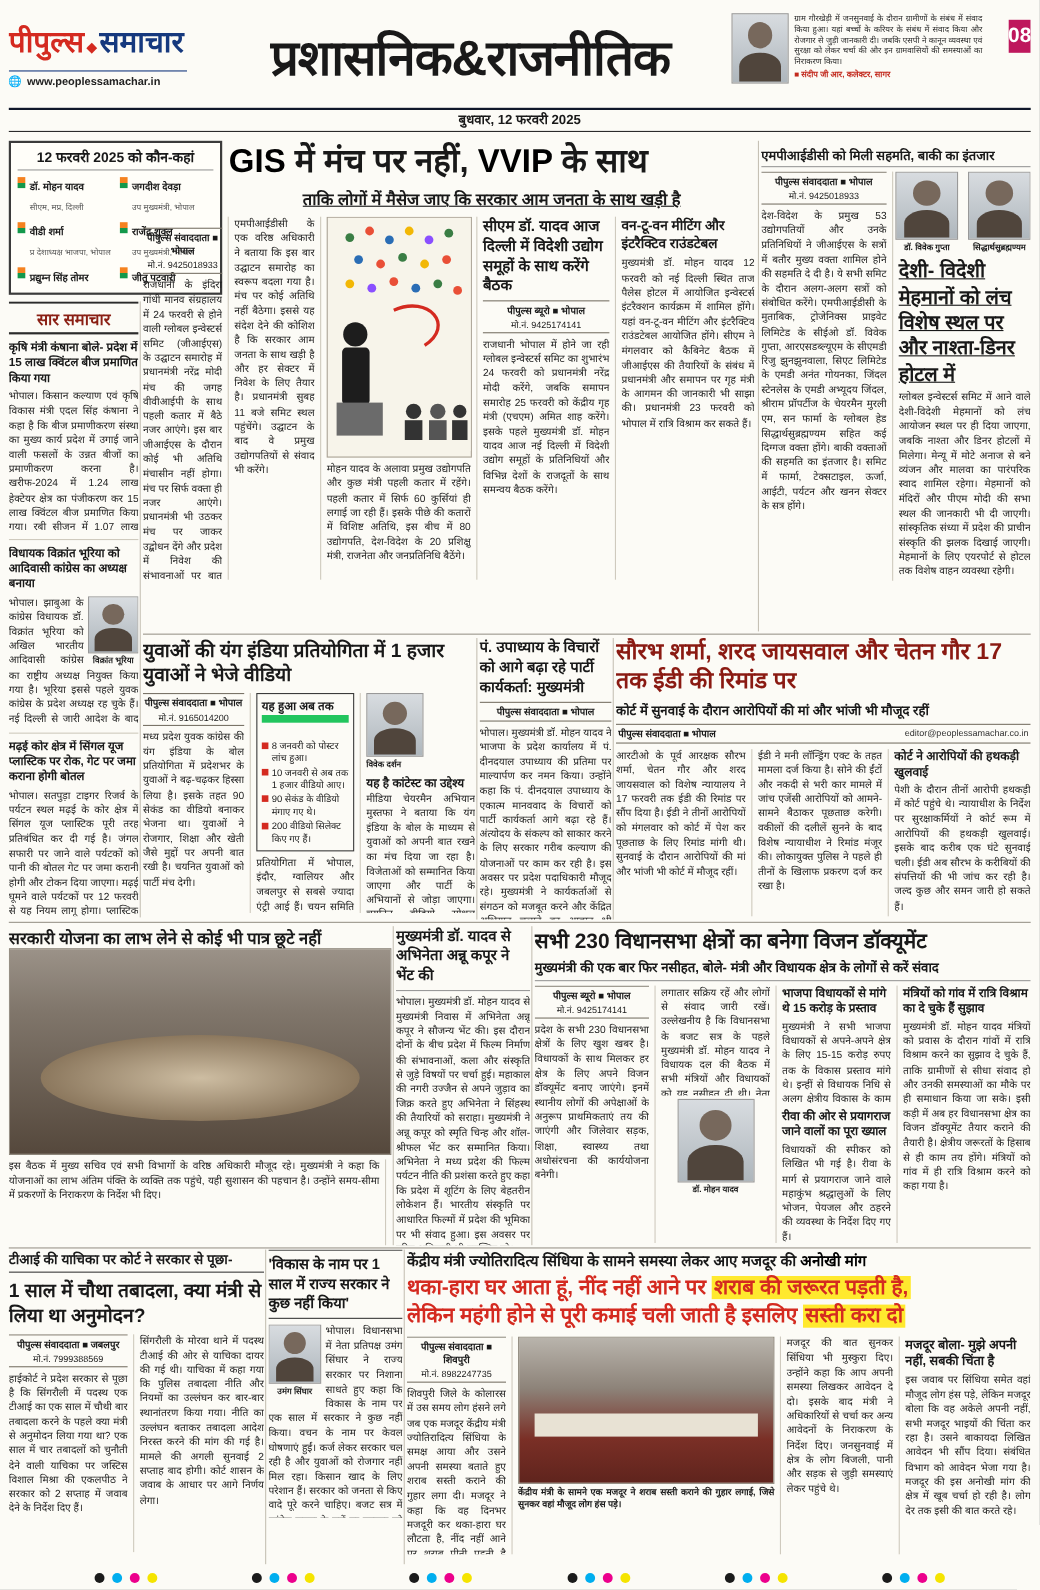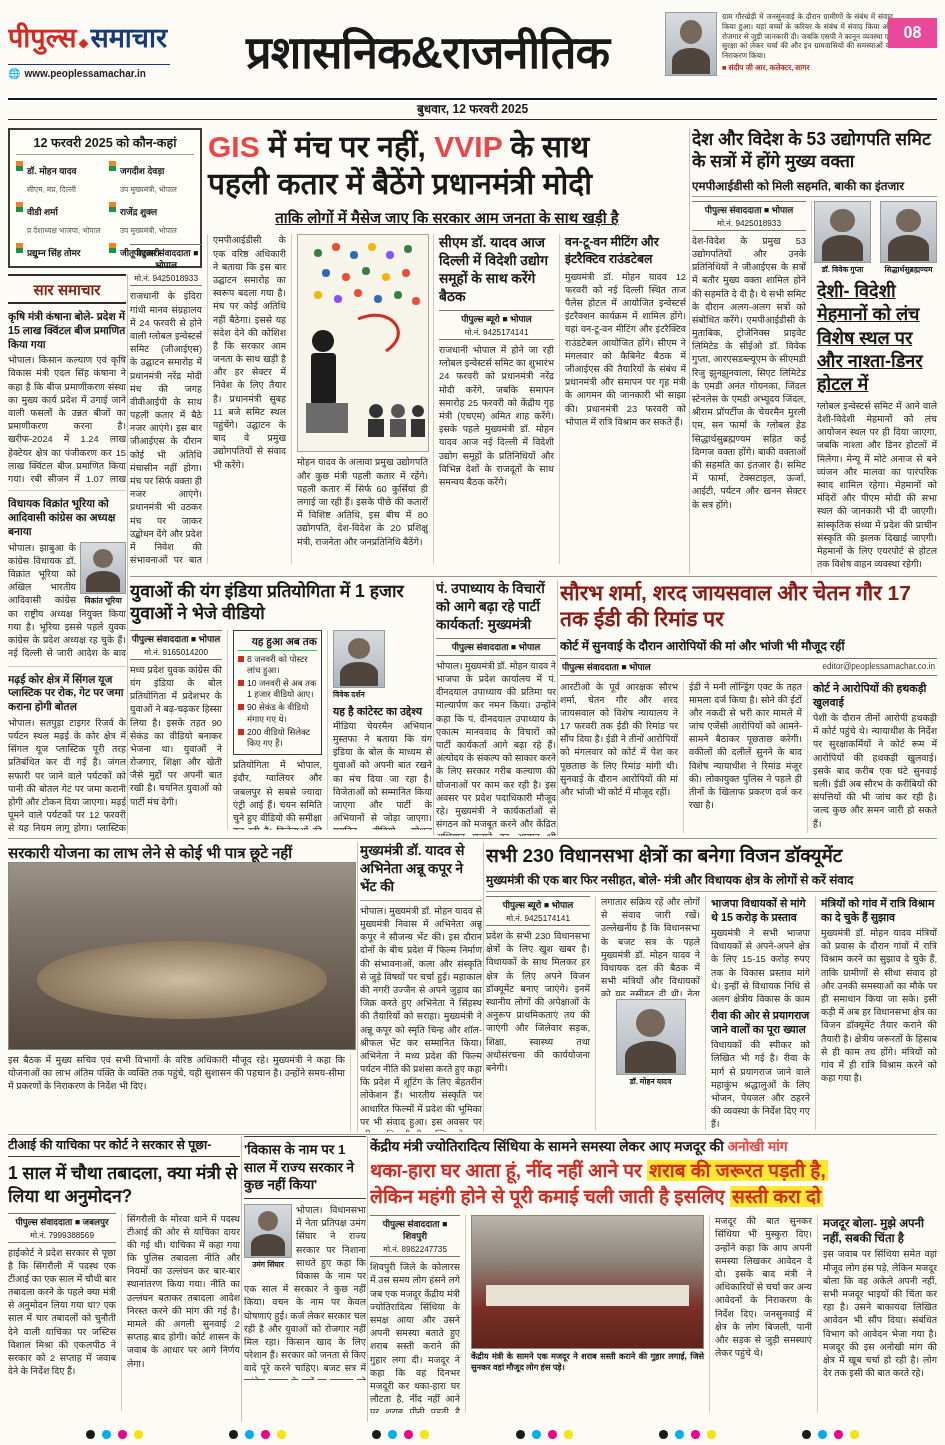--- a/index.html
+++ b/index.html
@@ -1,19 +1,19 @@
 <!DOCTYPE html>
 <html><head>
 <meta charset="utf-8">
 <style>
 *{margin:0;padding:0;box-sizing:border-box;}
 body{background:#9a9a9a;font-family:"Liberation Sans","DejaVu Sans",sans-serif;}
 #page{position:relative;width:945px;height:1445px;margin:0 auto;background:#fcfbf6;color:#191919;overflow:hidden;}
 .blk{position:absolute;overflow:hidden;}
-.red{color:#ef4444;}
+.red{color:#000000;}
 .body{font-size:9.3px;line-height:1.42;text-align:justify;color:#1e1e1e;overflow:hidden;}
 .c{border-right:1px solid #cfcabe;padding:0 5px;overflow:hidden;}
 .c:first-child{padding-left:0;}
 .c:last-child{border-right:none;padding-right:0;flex:1;}
 .byline-block{border-top:1px solid #7a7468;border-bottom:1px solid #7a7468;padding:2px 1px;margin-bottom:4px;text-align:center;}
 .byline{font-size:8.8px;font-weight:700;}
 .phone{font-size:8.2px;margin-top:1px;}
 .portrait{background:linear-gradient(#d8dce0,#aeb6bc);position:relative;overflow:hidden;border:1px solid #999;}
 .portrait::before{content:"";position:absolute;width:44%;height:38%;left:28%;top:12%;background:#77685c;border-radius:50%;}
 .portrait::after{content:"";position:absolute;width:76%;height:42%;left:12%;top:56%;background:#50453c;border-radius:48% 48% 0 0;}
@@ -28,21 +28,21 @@
 .logo-line{font-size:27px;font-weight:800;}
 .logo-p1{color:#d42a20;}
 .logo-dia{color:#d42a20;font-size:13px;margin:0 2px;}
 .logo-p2{color:#16397e;}
 .weblink{margin-top:9px;border-top:1.5px solid #16397e;padding-top:3px;font-size:10px;display:flex;gap:4px;align-items:center;width:162px;font-weight:700;color:#222;}
 .m-title{flex:1;text-align:center;font-size:45px;font-weight:800;align-self:center;letter-spacing:-1px;}
 .quote-box{width:228px;margin-right:44px;display:flex;gap:5px;padding-top:6px;}
 .q-photo{width:52px;height:64px;flex:none;}
 .q-text{font-size:7.4px;line-height:1.32;color:#2a2a2a;text-align:justify;}
 .q-attr{display:block;color:#c2291d;font-weight:700;margin-top:2px;}
-.page-badge{position:absolute;right:0;top:12px;width:49px;height:30px;background:#ec4899;color:#fff;font-size:16px;font-weight:800;display:flex;align-items:center;justify-content:center;}
+.page-badge{position:absolute;right:0;top:12px;width:20px;height:30px;background:#be185d;color:#fff;font-size:19px;font-weight:800;display:flex;align-items:center;justify-content:center;}
 #datebar{left:8px;top:98px;width:929px;height:22px;border-top:2px solid #0f172a;border-bottom:1px solid #2b2b2b;text-align:center;font-size:12px;font-weight:700;line-height:19px;}
 
 
 #who-where{left:8px;top:128px;width:194px;height:140px;border:2px solid #3b3b3b;padding:4px 6px;background:#fffef9;}
 .ww-title{font-size:12.6px;font-weight:800;text-align:center;border-bottom:1px solid #999;padding-bottom:3px;margin-bottom:5px;}
 .ww-grid{display:grid;grid-template-columns:1fr 1fr;column-gap:8px;row-gap:5px;}
 .ww-entry{display:flex;gap:4px;align-items:flex-start;}
 .ww-flag{width:7px;height:10px;flex:none;margin-top:1px;background:linear-gradient(180deg,#f58220 50%,#13984b 50%);}
 .ww-name{font-size:9px;font-weight:700;line-height:1.15;}
 .ww-detail{font-size:7.5px;color:#555;line-height:1.2;}
@@ -74,21 +74,21 @@
 .photos{display:flex;gap:9px;margin-bottom:2px;justify-content:flex-end;}
 .photo-card{width:57px;}
 .photo-card .portrait{width:57px;height:62px;}
 .guests-head{font-size:18px;line-height:1.3;margin:6px 0 3px;font-weight:700;text-decoration:underline;}
 
 
 #young{left:130px;top:580px;width:302px;height:256px;}
 .yi-head{font-size:17.5px;line-height:1.28;font-weight:800;margin-bottom:5px;}
 .yi-row{display:flex;height:200px;}
 .sofar-box{border:1.5px solid #3b3b3b;padding:3px 4px;margin-bottom:4px;}
-.sofar-title{font-size:10.6px;font-weight:800;text-align:right;border-bottom:1px solid #22c55e;padding-bottom:2px;margin-bottom:3px;}
+.sofar-title{font-size:10.6px;font-weight:800;text-align:left;border-bottom:7px solid #22c55e;padding-bottom:2px;margin-bottom:16px;}
 .sofar-li{font-size:8.6px;line-height:1.3;display:flex;gap:3px;margin-bottom:2px;}
 .sq{width:6px;height:6px;background:#d42a20;flex:none;margin-top:2px;}
 .obj-title{font-size:10.8px;font-weight:800;margin:4px 0 2px;}
 .yi-photo{width:52px;height:58px;}
 #upadhyay{left:436px;top:580px;width:120px;height:256px;}
 .up-head{font-size:13.6px;line-height:1.32;font-weight:800;margin-bottom:4px;}
 #saurabh{left:560px;top:580px;width:377px;height:256px;}
 .sa-head{font-size:21px;line-height:1.25;font-weight:800;color:#8a1a12;}
 .sa-sub{font-size:12px;font-weight:700;margin:4px 0;}
 .sa-byline{display:flex;justify-content:space-between;align-items:center;border-top:1px solid #7a7468;border-bottom:1px solid #7a7468;padding:2px 2px;margin-bottom:5px;}
@@ -215,21 +215,20 @@
     </div>
     <div class="saar-item">
       <div class="saar-head">मढ़ई कोर क्षेत्र में सिंगल यूज प्लास्टिक पर रोक, गेट पर जमा कराना होगी बोतल</div>
       <div class="body sb3">भोपाल। सतपुड़ा टाइगर रिजर्व के पर्यटन स्थल मढ़ई के कोर क्षेत्र में सिंगल यूज प्लास्टिक पूरी तरह प्रतिबंधित कर दी गई है। जंगल सफारी पर जाने वाले पर्यटकों को पानी की बोतल गेट पर जमा करानी होगी और टोकन दिया जाएगा। मढ़ई घूमने वाले पर्यटकों पर 12 फरवरी से यह नियम लागू होगा। प्लास्टिक की बोतल के बदले स्टील, एल्युमीनियम की बोतल और पानी का बैग भी उपलब्ध कराया जाएगा।</div>
     </div>
   </div>
 
   <div class="blk" id="gis">
     <div class="gis-head">
       <span class="red">GIS</span><span> में मंच पर नहीं, </span><span class="red">VVIP</span><span> के साथ</span><br>
-      <span>पहली कतार में बैठेंगे प्रधानमंत्री मोदी</span>
     </div>
     <div class="gis-sub">ताकि लोगों में मैसेज जाए कि सरकार आम जनता के साथ खड़ी है</div>
     <div class="gis-row">
       <div class="c" style="width:78px;padding-top:10px;">
         <div class="byline-block">
           <div class="byline">पीपुल्स संवाददाता ■ भोपाल</div>
           <div class="phone">मो.नं. 9425018933</div>
         </div>
         <div class="body">राजधानी के इंदिरा गांधी मानव संग्रहालय में 24 फरवरी से होने वाली ग्लोबल इन्वेस्टर्स समिट (जीआईएस) के उद्घाटन समारोह में प्रधानमंत्री नरेंद्र मोदी मंच की जगह वीवीआईपी के साथ पहली कतार में बैठे नजर आएंगे। इस बार जीआईएस के दौरान कोई भी अतिथि मंचासीन नहीं होगा। मंच पर सिर्फ वक्ता ही नजर आएंगे। प्रधानमंत्री भी उठकर मंच पर जाकर उद्बोधन देंगे और प्रदेश में निवेश की संभावनाओं पर बात करेंगे।</div>
       </div>
@@ -280,21 +279,20 @@
         <div class="body">राजधानी भोपाल में होने जा रही ग्लोबल इन्वेस्टर्स समिट का शुभारंभ 24 फरवरी को प्रधानमंत्री नरेंद्र मोदी करेंगे, जबकि समापन समारोह 25 फरवरी को केंद्रीय गृह मंत्री (एचएम) अमित शाह करेंगे। इसके पहले मुख्यमंत्री डॉ. मोहन यादव आज नई दिल्ली में विदेशी उद्योग समूहों के प्रतिनिधियों और विभिन्न देशों के राजदूतों के साथ समन्वय बैठक करेंगे।</div>
       </div>
       <div class="c">
         <div class="sub-bold">वन-टू-वन मीटिंग और इंटरैक्टिव राउंडटेबल</div>
         <div class="body">मुख्यमंत्री डॉ. मोहन यादव 12 फरवरी को नई दिल्ली स्थित ताज पैलेस होटल में आयोजित इन्वेस्टर्स इंटरैक्शन कार्यक्रम में शामिल होंगे। यहां वन-टू-वन मीटिंग और इंटरैक्टिव राउंडटेबल आयोजित होंगे। सीएम ने मंगलवार को कैबिनेट बैठक में जीआईएस की तैयारियों के संबंध में प्रधानमंत्री और समापन पर गृह मंत्री के आगमन की जानकारी भी साझा की। प्रधानमंत्री 23 फरवरी को भोपाल में रात्रि विश्राम कर सकते हैं।</div>
       </div>
     </div>
   </div>
 
   <div class="blk" id="rail">
-    <div class="ir-head">देश और विदेश के 53 उद्योगपति समिट के सत्रों में होंगे मुख्य वक्ता</div>
     <div class="ir-sub">एमपीआईडीसी को मिली सहमति, बाकी का इंतजार</div>
     <div class="ir-row">
       <div class="c" style="width:120px;">
         <div class="byline-block">
           <div class="byline">पीपुल्स संवाददाता ■ भोपाल</div>
           <div class="phone">मो.नं. 9425018933</div>
         </div>
         <div class="body">देश-विदेश के प्रमुख 53 उद्योगपतियों और उनके प्रतिनिधियों ने जीआईएस के सत्रों में बतौर मुख्य वक्ता शामिल होने की सहमति दे दी है। ये सभी समिट के दौरान अलग-अलग सत्रों को संबोधित करेंगे। एमपीआईडीसी के मुताबिक, ट्रोजेनिक्स प्राइवेट लिमिटेड के सीईओ डॉ. विवेक गुप्ता, आरएसडब्ल्यूएम के सीएमडी रिजु झुनझुनवाला, सिएट लिमिटेड के एमडी अनंत गोयनका, जिंदल स्टेनलेस के एमडी अभ्यूदय जिंदल, श्रीराम प्रॉपर्टीज के चेयरमैन मुरली एम, सन फार्मा के ग्लोबल हेड सिद्धार्थसुब्रह्मण्यम सहित कई दिग्गज वक्ता होंगे। बाकी वक्ताओं की सहमति का इंतजार है। समिट में फार्मा, टेक्सटाइल, ऊर्जा, आईटी, पर्यटन और खनन सेक्टर के सत्र होंगे।</div>
       </div>
       <div class="c">

